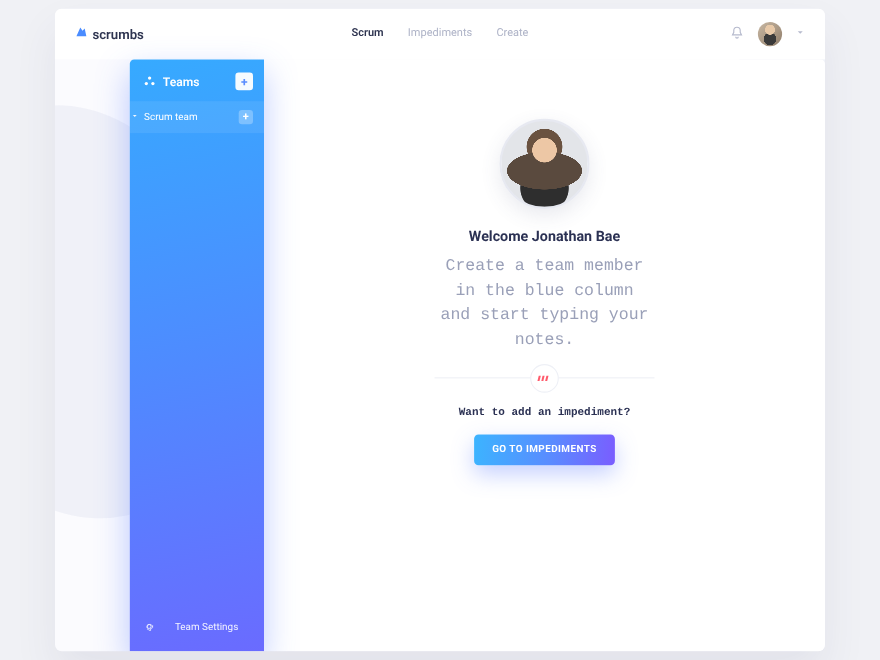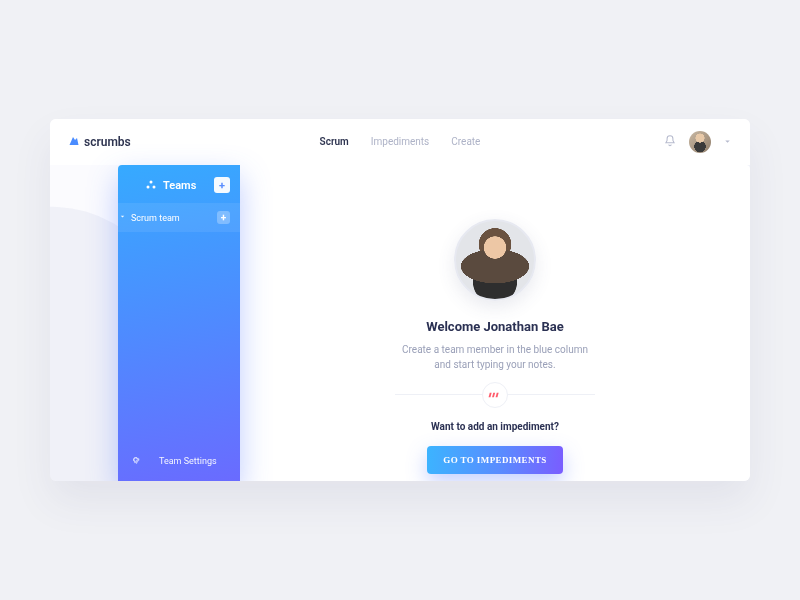--- a/index.html
+++ b/index.html
@@ -8,21 +8,21 @@
     background: #f0f1f5;
     font-family: -apple-system, BlinkMacSystemFont, "Segoe UI", Roboto, Arial, sans-serif;
     display: flex;
     align-items: center;
     justify-content: center;
     overflow: hidden;
   }
   .window {
     position: relative;
     width: 700px;
-    height: 362px;
+    height: 584px;
     background: #fbfbfe;
     border-radius: 6px;
     box-shadow: 0 20px 40px rgba(60,70,120,0.08);
     overflow: hidden;
   }
   .topbar {
     height: 46px;
     background: #ffffff;
     display: flex;
     align-items: center;
@@ -108,21 +108,21 @@
     color: #fff;
     display: flex;
     flex-direction: column;
     border-radius: 4px 0 0 0;
     box-shadow: 0 12px 30px rgba(70,110,255,0.35);
     z-index: 2;
     position: relative;
   }
   .sb-header {
     display: flex; align-items: center;
-    padding: 12px 10px 10px 27px;
+    padding: 12px 10px 10px 12px;
     font-size: 11px; font-weight: 600;
   }
   .sb-header .dots { margin-right: 6px; display:inline-flex; }
   .sb-add {
     margin-left: auto;
     width: 16px; height: 16px;
     background: rgba(255,255,255,0.95);
     color: #5a8eff;
     border-radius: 3px;
     display: flex; align-items: center; justify-content: center;
@@ -175,25 +175,26 @@
     box-shadow: 0 6px 18px rgba(70,80,120,0.12);
   }
   .welcome {
     margin-top: 18px;
     font-size: 13px;
     font-weight: 700;
     color: #2b3153;
   }
   .subtext {
     margin-top: 8px;
-    font-size: 10px;
+    font-size: 15px;
     color: #9aa0b8;
     text-align: center;
     line-height: 1.5;
     max-width: 200px;
+    font-family: Liberation Mono, monospace;
   }
   .divider {
     margin-top: 22px;
     width: 200px;
     height: 1px;
     background: #eef0f6;
     position: relative;
   }
   .imped-icon {
     position: absolute;
@@ -203,33 +204,33 @@
     border-radius: 50%;
     background: #fff;
     border: 1px solid #eef0f6;
     display:flex; align-items:center; justify-content:center;
   }
   .prompt {
     margin-top: 26px;
     font-size: 10px;
     font-weight: 700;
     color: #2b3153;
+    font-family: Liberation Mono, monospace;
   }
   .cta {
     margin-top: 14px;
     padding: 9px 16px;
     border-radius: 4px;
     background: linear-gradient(95deg,#3cb4ff,#5a8bff 55%,#7a5dff);
     color: #fff;
     font-size: 9px;
     font-weight: 700;
     letter-spacing: .4px;
     box-shadow: 0 8px 20px rgba(90,120,255,0.35);
     cursor: pointer;
-    font-family: Liberation Serif, serif;
   }
 </style>
 </head>
 <body>
 
 <div class="window">
 
   <div class="topbar">
     <div class="brand">
       <span class="brand-logo">

